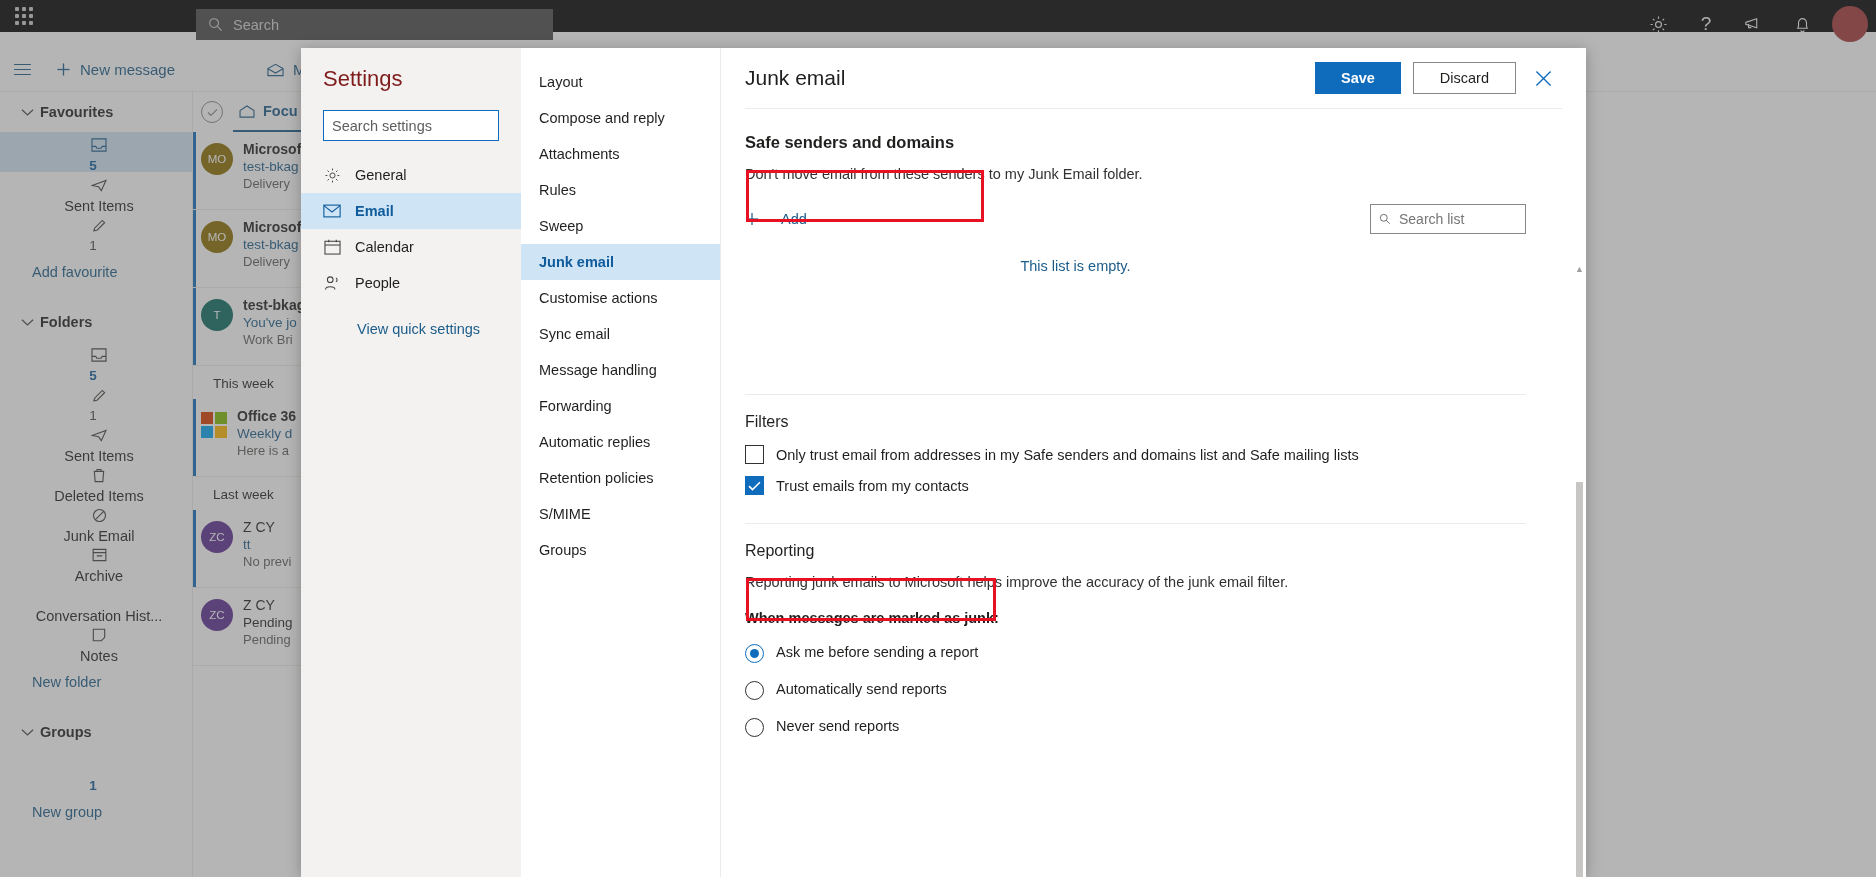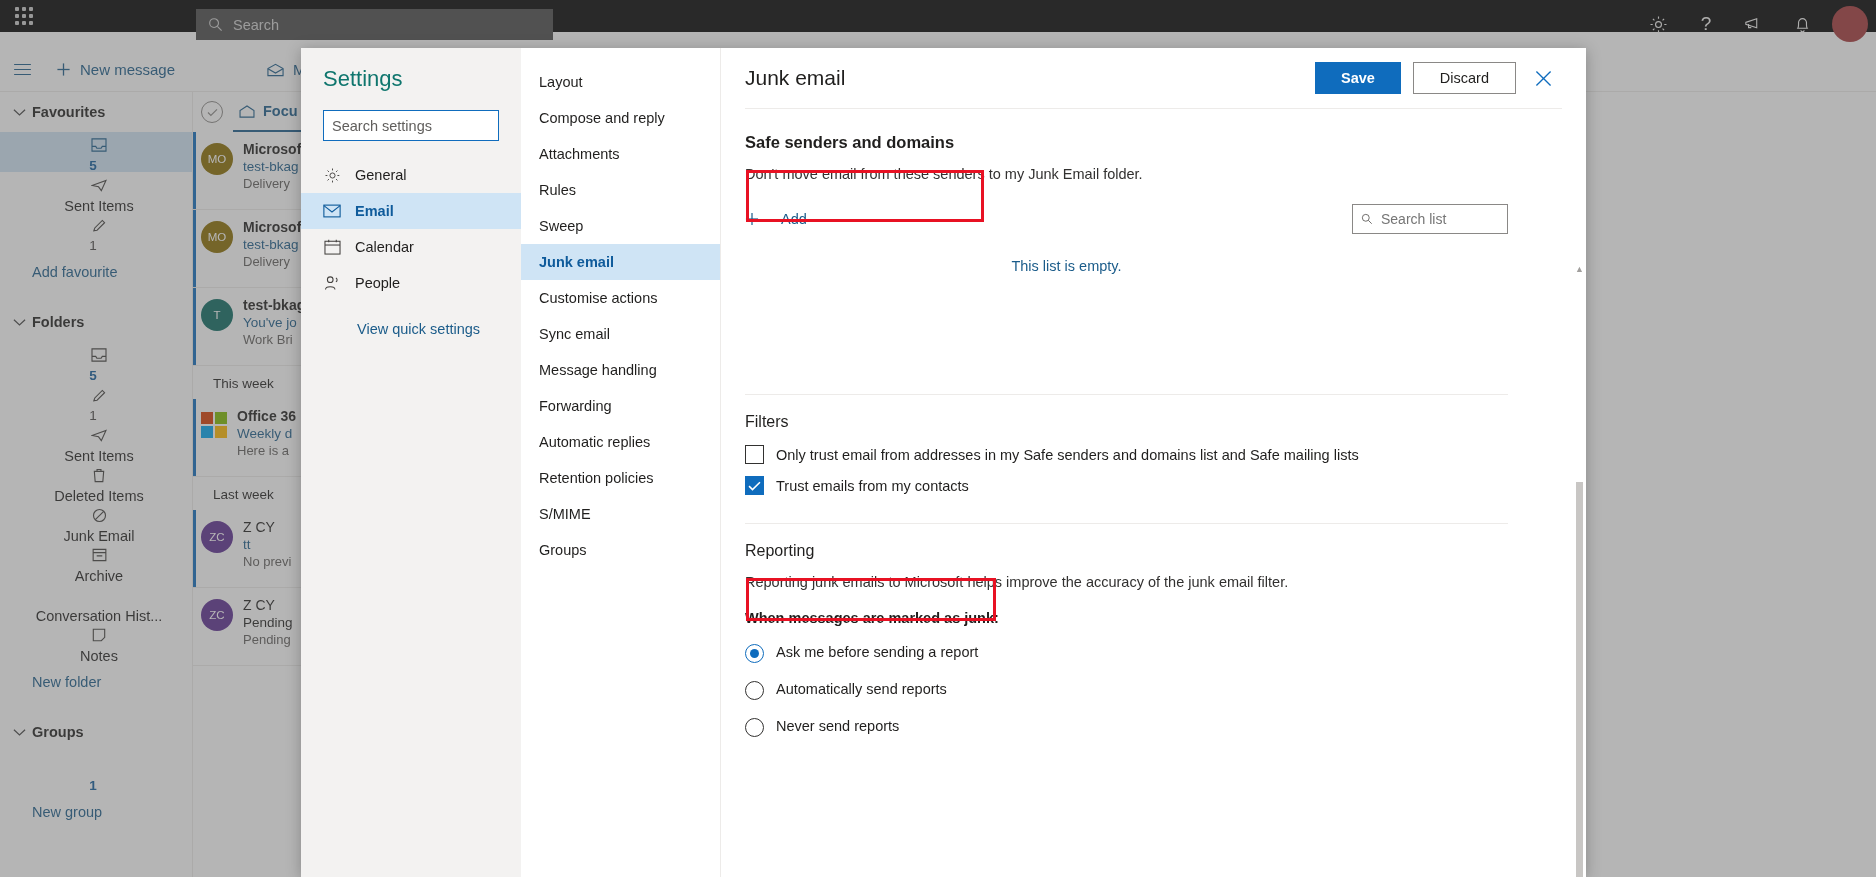--- a/index.html
+++ b/index.html
@@ -54,21 +54,21 @@
     display: flex; align-items: center; gap: 9px; height: 44px; padding: 12px 12px;
     color: #1b5c8a; font-size: 15px; white-space: nowrap;
   }
 
   
   .rail {
     position: absolute; top: 92px; left: 0; width: 192px; height: 785px;
     background: #ffffff; overflow: hidden;
   }
   .rail-group-head {
-    display: flex; align-items: center; height: 40px; padding-left: 6px;
+    display: flex; align-items: center; height: 40px; padding-left: 14px;
     font-size: 14.5px; color: #201f1e; font-weight: bold;
   }
   .chev { width: 26px; display: flex; align-items: center; justify-content: center; color: #444; }
   .rail-item {
     display: flex; align-items: center; height: 40px; padding-left: 6px;
     font-size: 14.5px; color: #201f1e; position: relative; flex-direction: column;
   }
   .rail-item.selected { background: #cfe4f5; }
   .rail-item.selected .rail-label { color: #0f5b9b; font-weight: bold; }
   .rail-item.selected .rail-count { color: #0f5b9b; font-weight: bold; }
@@ -103,21 +103,21 @@
     position: absolute; top: 0; left: 0; width: 1876px; height: 877px;
     background: rgba(90,90,90,0.45);
   }
 
   
   .settings {
     position: absolute; left: 301px; top: 48px; width: 1285px; height: 829px;
     background: #ffffff; display: flex; box-shadow: 0 2px 14px rgba(0,0,0,0.25);
   }
   .set-left { width: 220px; background: #f3f2f1; padding: 18px 22px 0 22px; }
-  .set-title { font-size: 22px; color: #0f766e; margin-bottom: 18px; }
+  .set-title { font-size: 22px; color: #7f1d1d; margin-bottom: 18px; }
   .set-search {
     width: 176px; height: 31px; border: 1.6px solid #0f6cbd; background: #fff;
     display: flex; align-items: center; padding: 0 8px; margin-bottom: 16px;
   }
   .set-search input {
     border: 0; outline: 0; width: 100%; font-size: 14.5px; color: #605e5c;
     font-family: "Liberation Sans", sans-serif; background: transparent;
   }
   .set-search input::placeholder { color: #605e5c; }
   .set-cat {
@@ -139,21 +139,21 @@
     background: #0f6cbd; color: #fff; border: 0; height: 32px; padding: 0 26px;
     font-size: 14.5px; font-weight: bold; font-family: "Liberation Sans", sans-serif;
   }
   .btn-discard {
     background: #fff; color: #201f1e; border: 1px solid #8a8886; height: 32px; padding: 0 26px;
     font-size: 14.5px; margin-left: 12px; font-family: "Liberation Sans", sans-serif;
   }
   .btn-close { width: 38px; height: 32px; display: flex; align-items: center; justify-content: center; margin-left: 8px; color: #0f6cbd; }
   .hrule { height: 1px; background: #edebe9; margin: 14px 24px 0 24px; }
 
-  .content { padding: 24px 78px 0 24px; position: relative; }
+  .content { padding: 24px 60px 0 24px; position: relative; }
   .sec-title { font-size: 16.5px; color: #201f1e; font-weight: bold; }
   .sec-desc { font-size: 14.5px; color: #323130; margin-top: 14px; }
   .addrow { display: flex; align-items: center; margin-top: 22px; }
   .add-btn { display: flex; align-items: center; gap: 22px; color: #1b5c8a; font-size: 14.5px; }
   .list-search {
     margin-left: auto; width: 156px; height: 30px; border: 1px solid #8a8886;
     display: flex; align-items: center; padding: 0 8px; background: #fff;
   }
   .list-search input { border: 0; outline: 0; width: 100%; font-size: 14px; color: #605e5c; font-family: "Liberation Sans", sans-serif; }
   .empty-note { text-align: center; color: #1b5c8a; font-size: 14.5px; margin-top: 24px; padding-right: 120px; }

